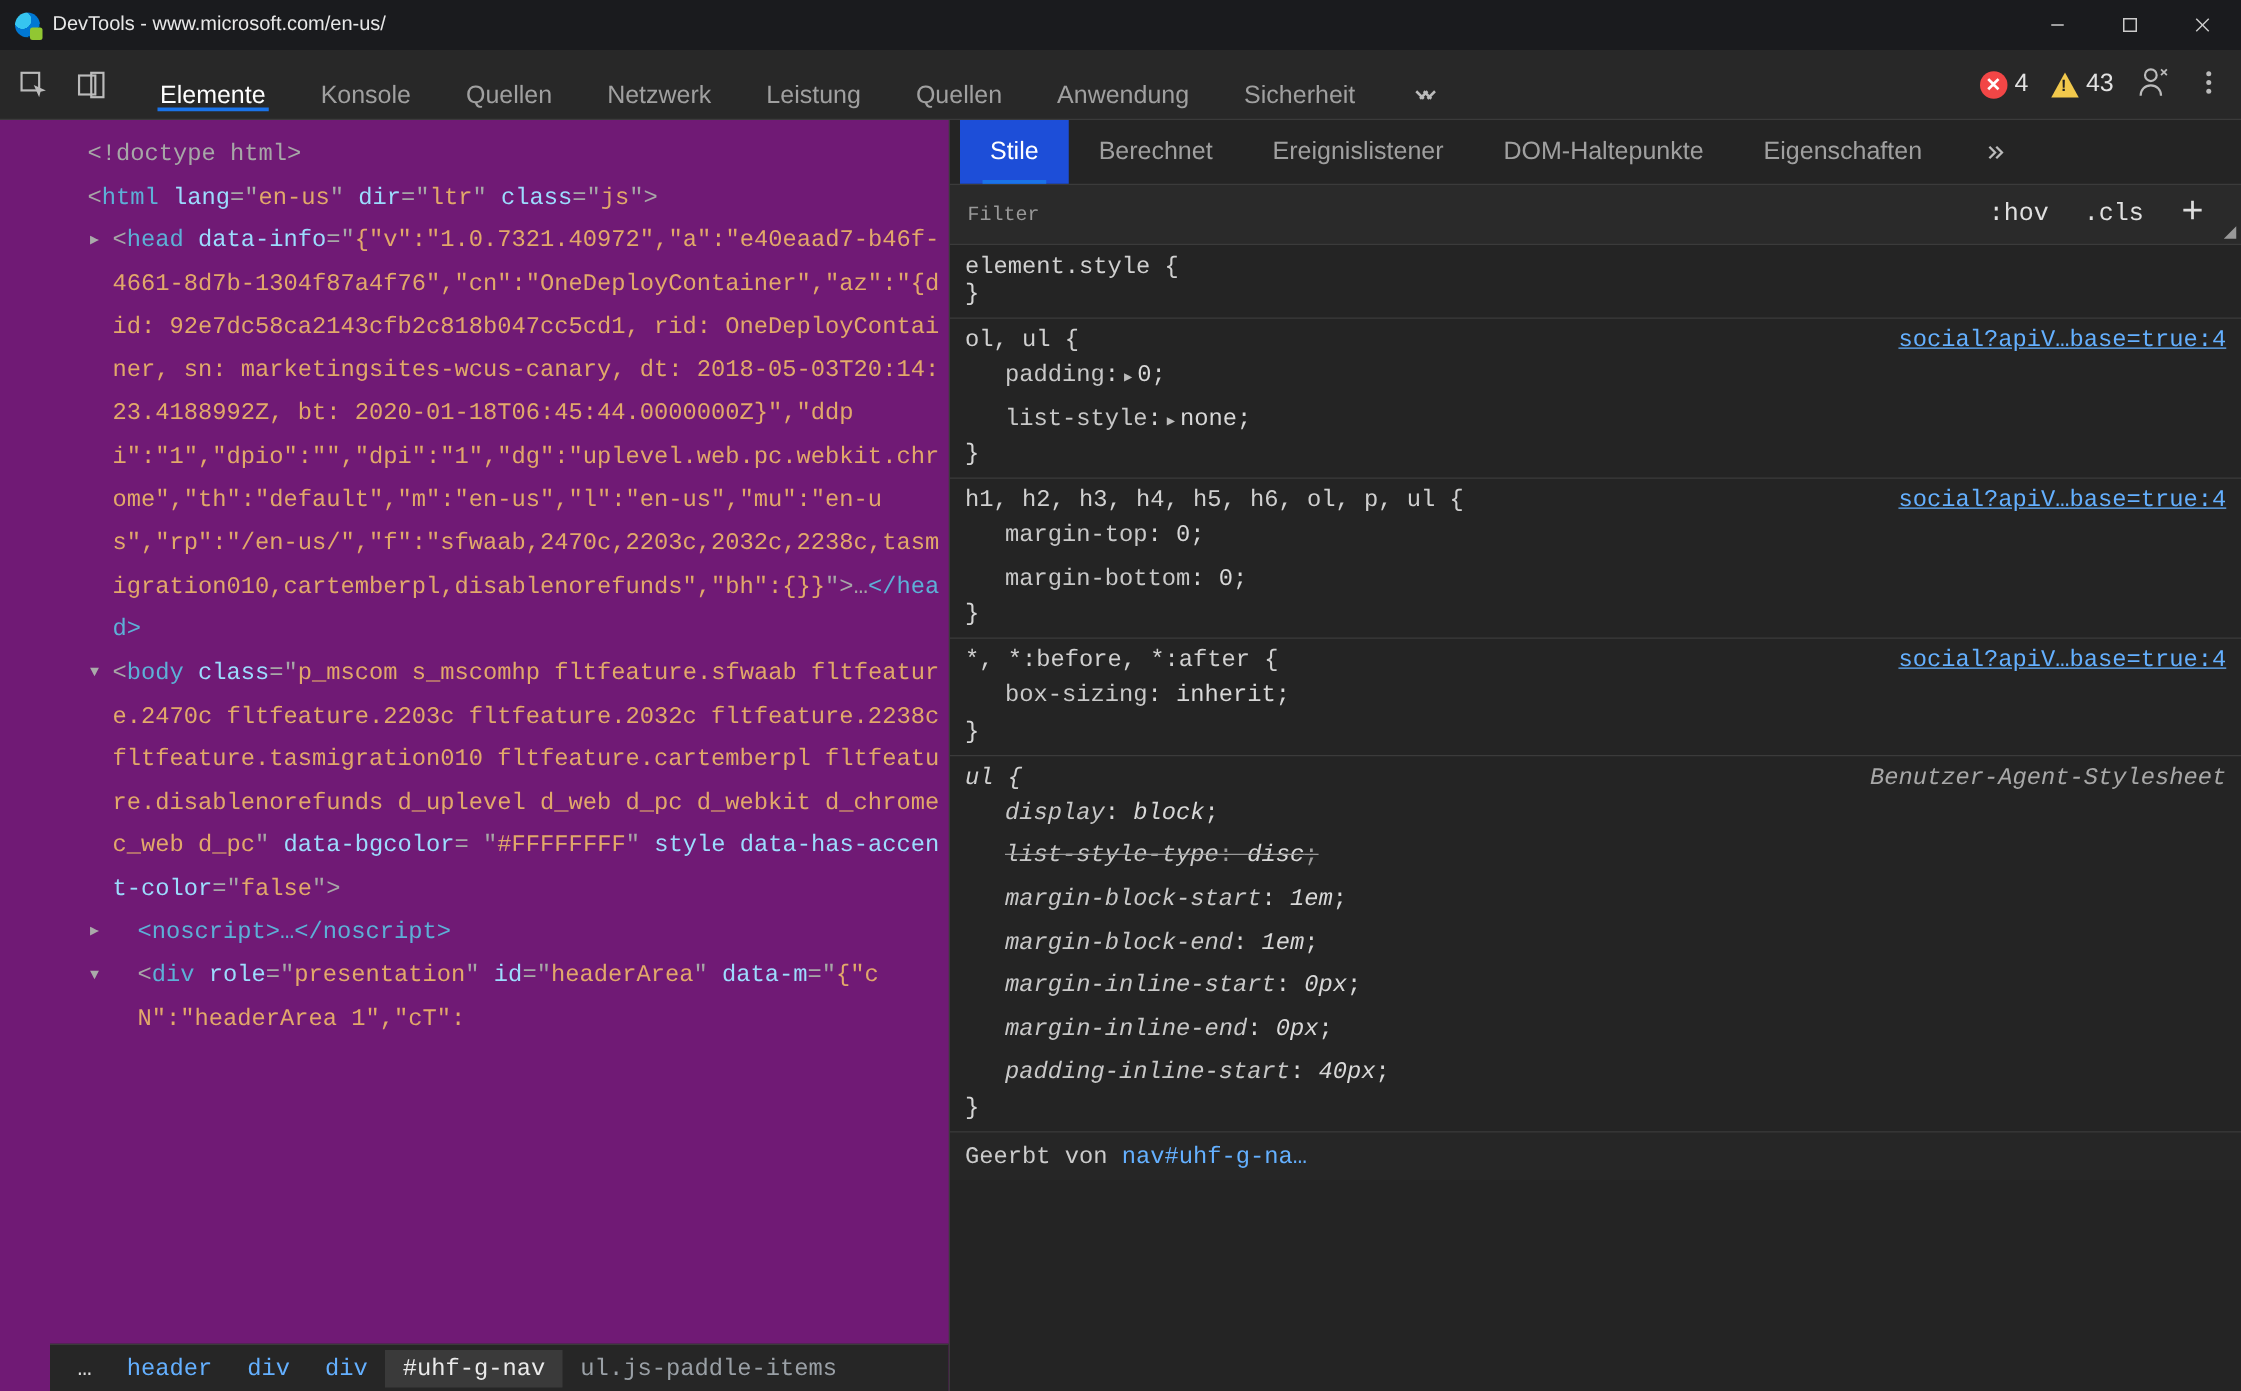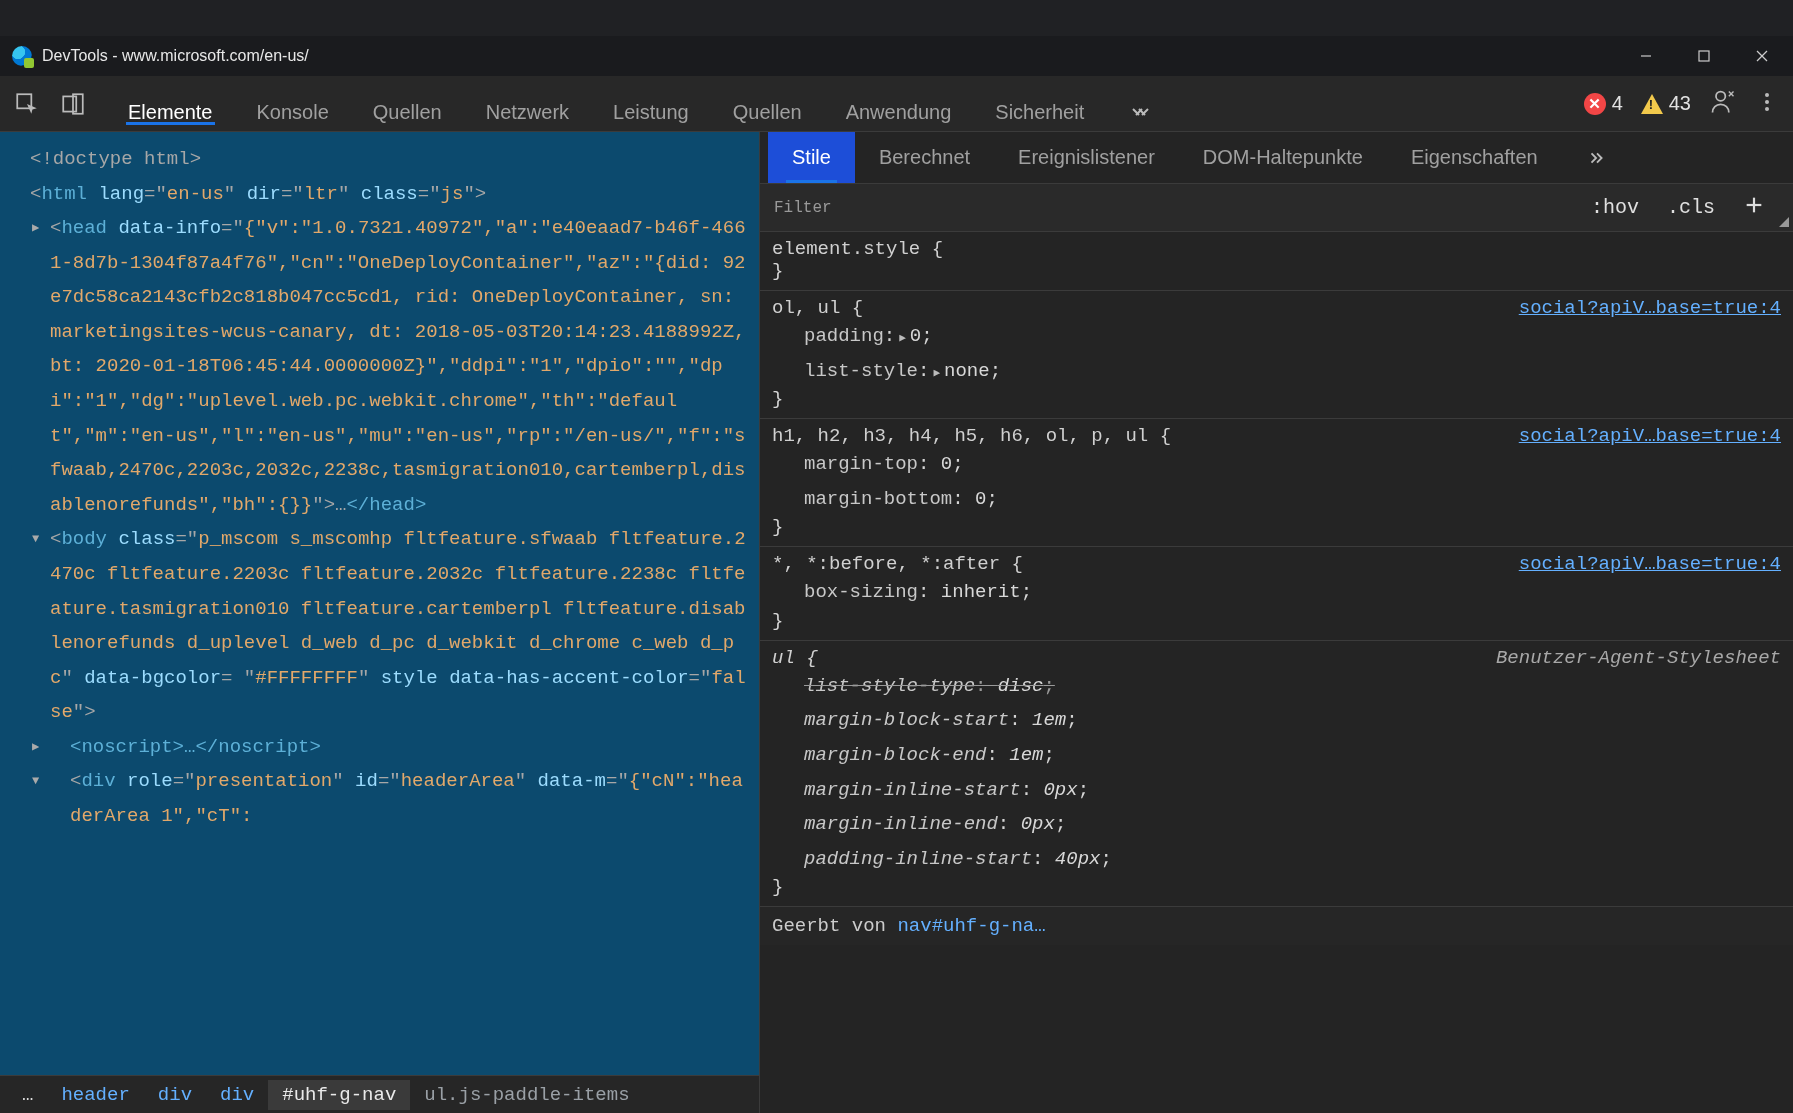--- a/index.html
+++ b/index.html
@@ -32,21 +32,20 @@
     width:1793px; height:1113px;
     overflow:hidden;
     display:flex; flex-direction:column;
   }
   
   .titlebar {
     height:40px;
     background: var(--bg-darker);
     display:flex; align-items:center; justify-content:space-between;
     padding:0 2px;
-    margin-top:36px;
   }
   .titlebar-left { display:flex; align-items:center; gap:10px; padding-left:10px;}
   .app-icon {
     width:20px; height:20px; border-radius:50%;
     background: radial-gradient(circle at 30% 30%, #36c5f0 0 35%, #0078d4 36% 70%, #004578 71%);
     position:relative;
   }
   .app-icon::after{
     content:""; position:absolute; bottom:-2px; right:-2px;
     width:10px;height:10px;background:#91c732;border-radius:2px;
@@ -95,21 +94,22 @@
   .gear-ic, .kebab-ic { color:#bbb; }
   .gear-ic svg, .kebab-ic svg, .more-chevs svg { width:24px;height:24px;stroke:#bbb;stroke-width:2;fill:none;}
   .human-ic svg { width:28px;height:28px;stroke:#bbb;stroke-width:1.5;fill:none;}
   
   .content { flex:1; display:flex; overflow:hidden; }
   .left-pane {
     width:760px;
     border-right:1px solid var(--border);
     display:flex; flex-direction:column;
     overflow:hidden;
-    background:#0c4a6e;
+    background:#701a75;
+    padding-left:40px;
   }
   .dom-tree {
     flex:1; overflow:hidden;
     padding:10px 6px 0 30px;
     font-size:19px; line-height:1.82;
     font-family: Consolas,"Courier New",monospace;
     word-break:break-all;
   }
   .dom-line { white-space:normal; }
   .ind1 { padding-left:0px; }
@@ -383,20 +383,21 @@
         </div>
         <div class="decl"><span class="p">box-sizing</span>: <span class="v">inherit</span>;</div>
         <div>}</div>
       </div>
 
       <div class="rule-block ua">
         <div class="sel-line">
           <span class="seltxt"><span>ul</span> {</span>
           <span class="ua-src">Benutzer-Agent-Stylesheet</span>
         </div>
+        <div class="decl"><span class="p">display</span>: <span class="v">block</span>;</div>
         <div class="decl strike"><span class="p">list-style-type</span>: <span class="v">disc</span>;</div>
         <div class="decl"><span class="p">margin-block-start</span>: <span class="v">1em</span>;</div>
         <div class="decl"><span class="p">margin-block-end</span>: <span class="v">1em</span>;</div>
         <div class="decl"><span class="p">margin-inline-start</span>: <span class="v">0px</span>;</div>
         <div class="decl"><span class="p">margin-inline-end</span>: <span class="v">0px</span>;</div>
         <div class="decl"><span class="p">padding-inline-start</span>: <span class="v">40px</span>;</div>
         <div>}</div>
       </div>
 
       <div class="inherit-row">

